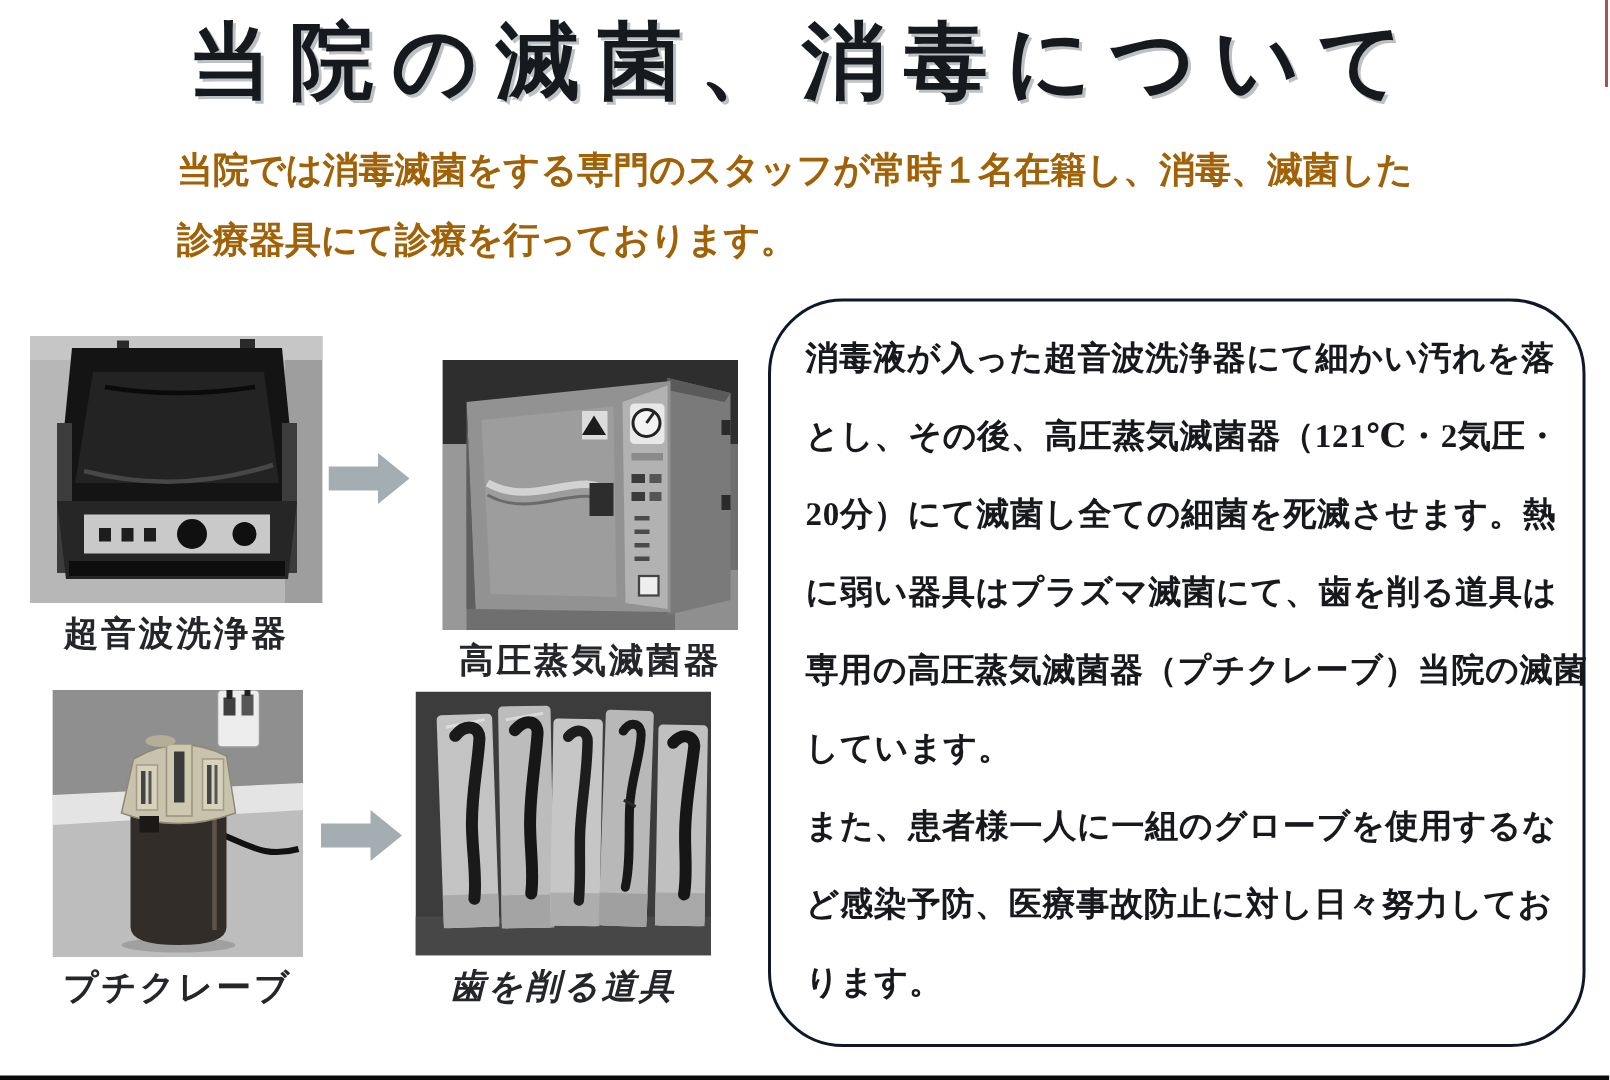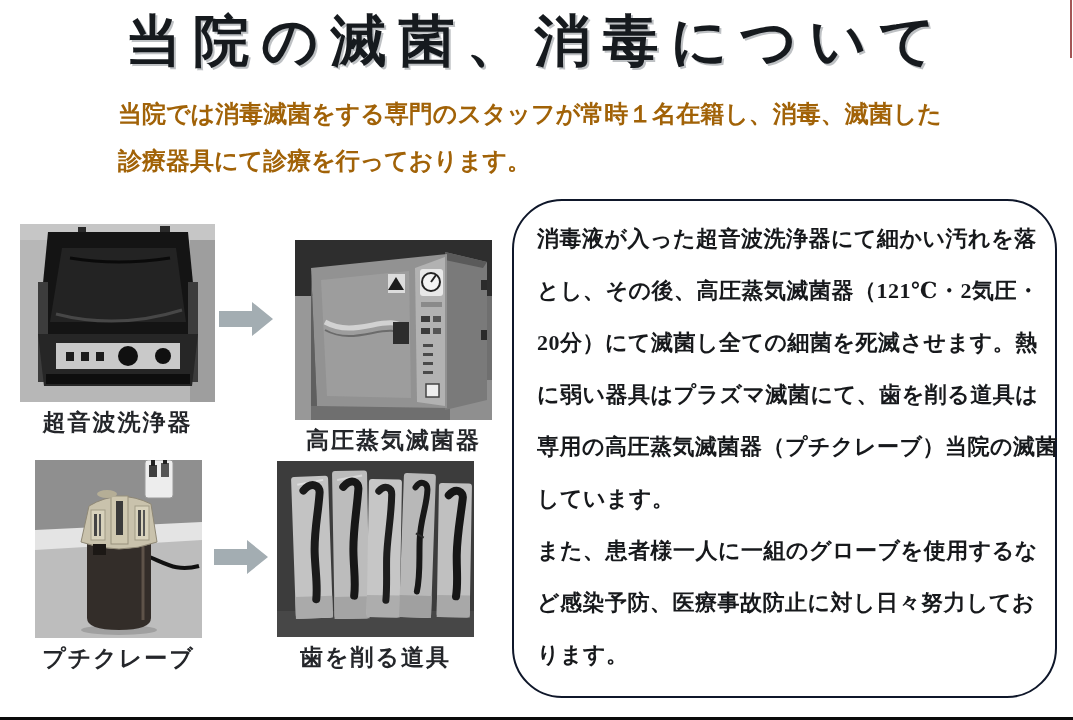--- a/index.html
+++ b/index.html
@@ -160,21 +160,21 @@
     </svg>
     <figcaption>プチクレーブ</figcaption>
   </figure>
 
   <div class="flow-arrow" style="left:214px;top:539px;">
     <svg width="54" height="36" viewBox="0 0 54 36">
       <polygon points="0,10 33,10 33,1 54,18 33,35 33,26 0,26" fill="#a3adb2"></polygon>
     </svg>
   </div>
 
-  <figure class="figure" style="left:277px;top:461px;width:197px;margin:0;">
+  <figure class="figure" style="left:277px;top:461px;width:197px;margin:0;font-style:italic;">
     <svg width="197" height="176" viewBox="0 0 197 176">
       <rect x="0" y="0" width="197" height="176" fill="#3c3c3c"></rect>
       <rect x="0" y="150" width="197" height="26" fill="#474747"></rect>
       <g transform="translate(14,16) rotate(-2)">
         <rect x="0" y="0" width="37" height="142" rx="3" fill="#c3c3c3"></rect>
         <rect x="0" y="120" width="37" height="22" fill="#aaaaaa"></rect>
         <path d="M6,8 L32,4" stroke="#dedede" stroke-width="2"></path>
         <path d="M12,14 c8,-9 17,-5 16,3 c-2,20 -7,38 -7,60 c0,18 2,32 0,46" stroke="#1a1a1a" stroke-width="8" fill="none" stroke-linecap="round"></path>
       </g>
       <g transform="translate(55,10) rotate(-1)">

